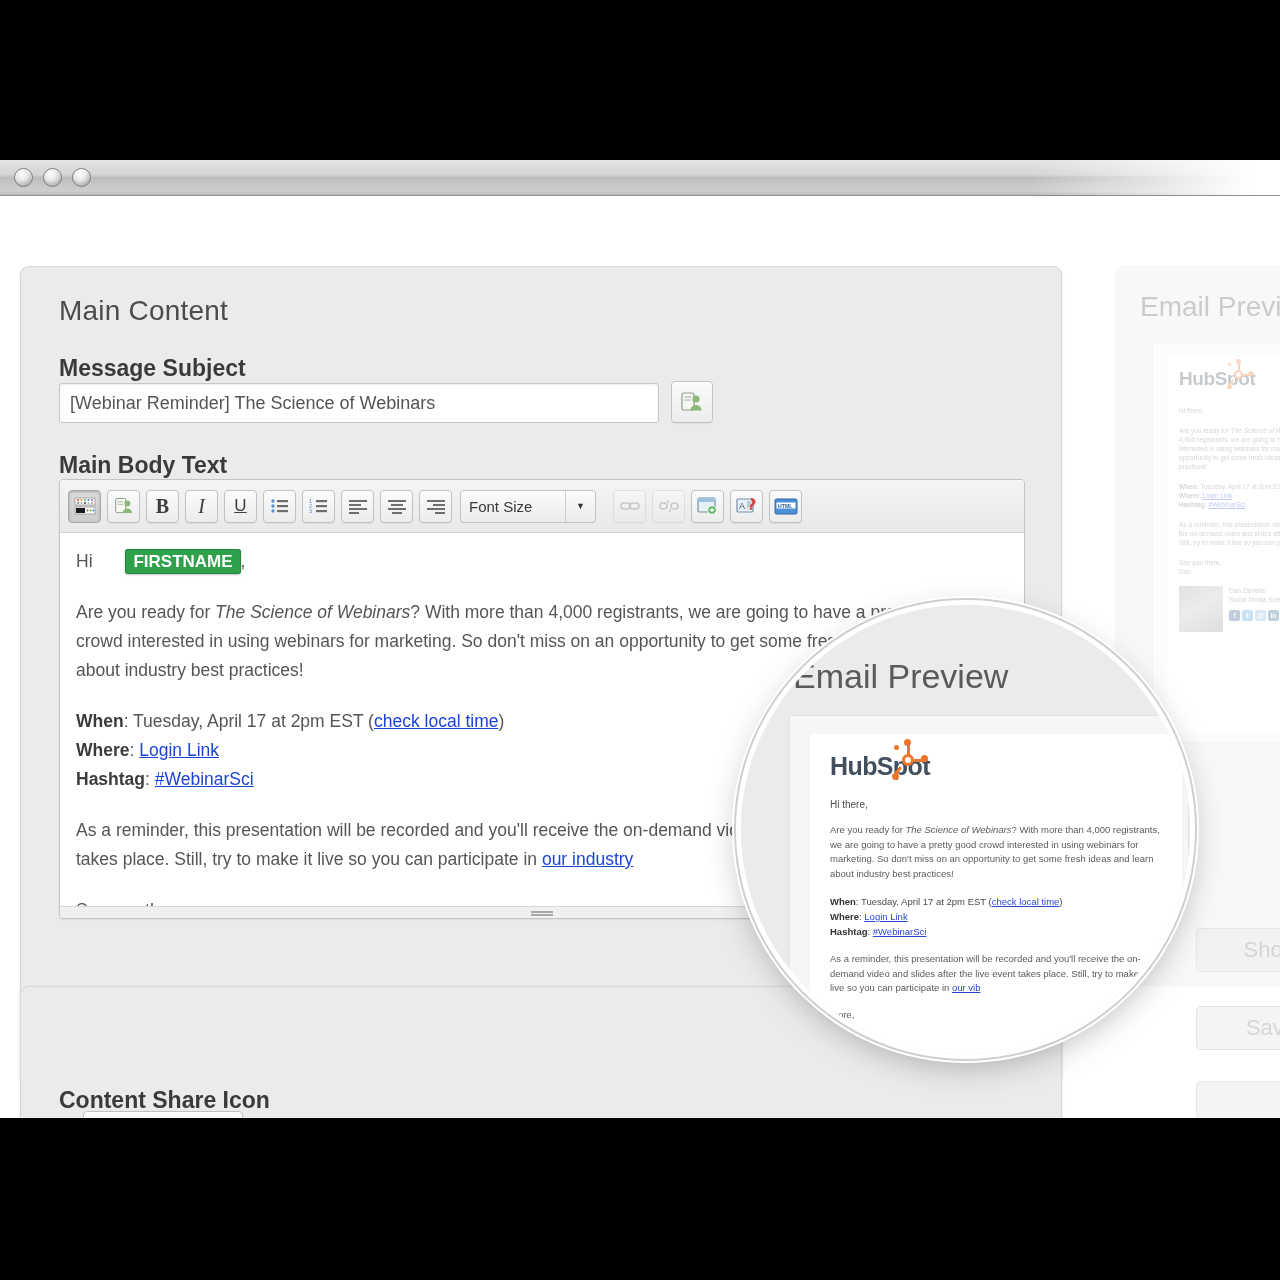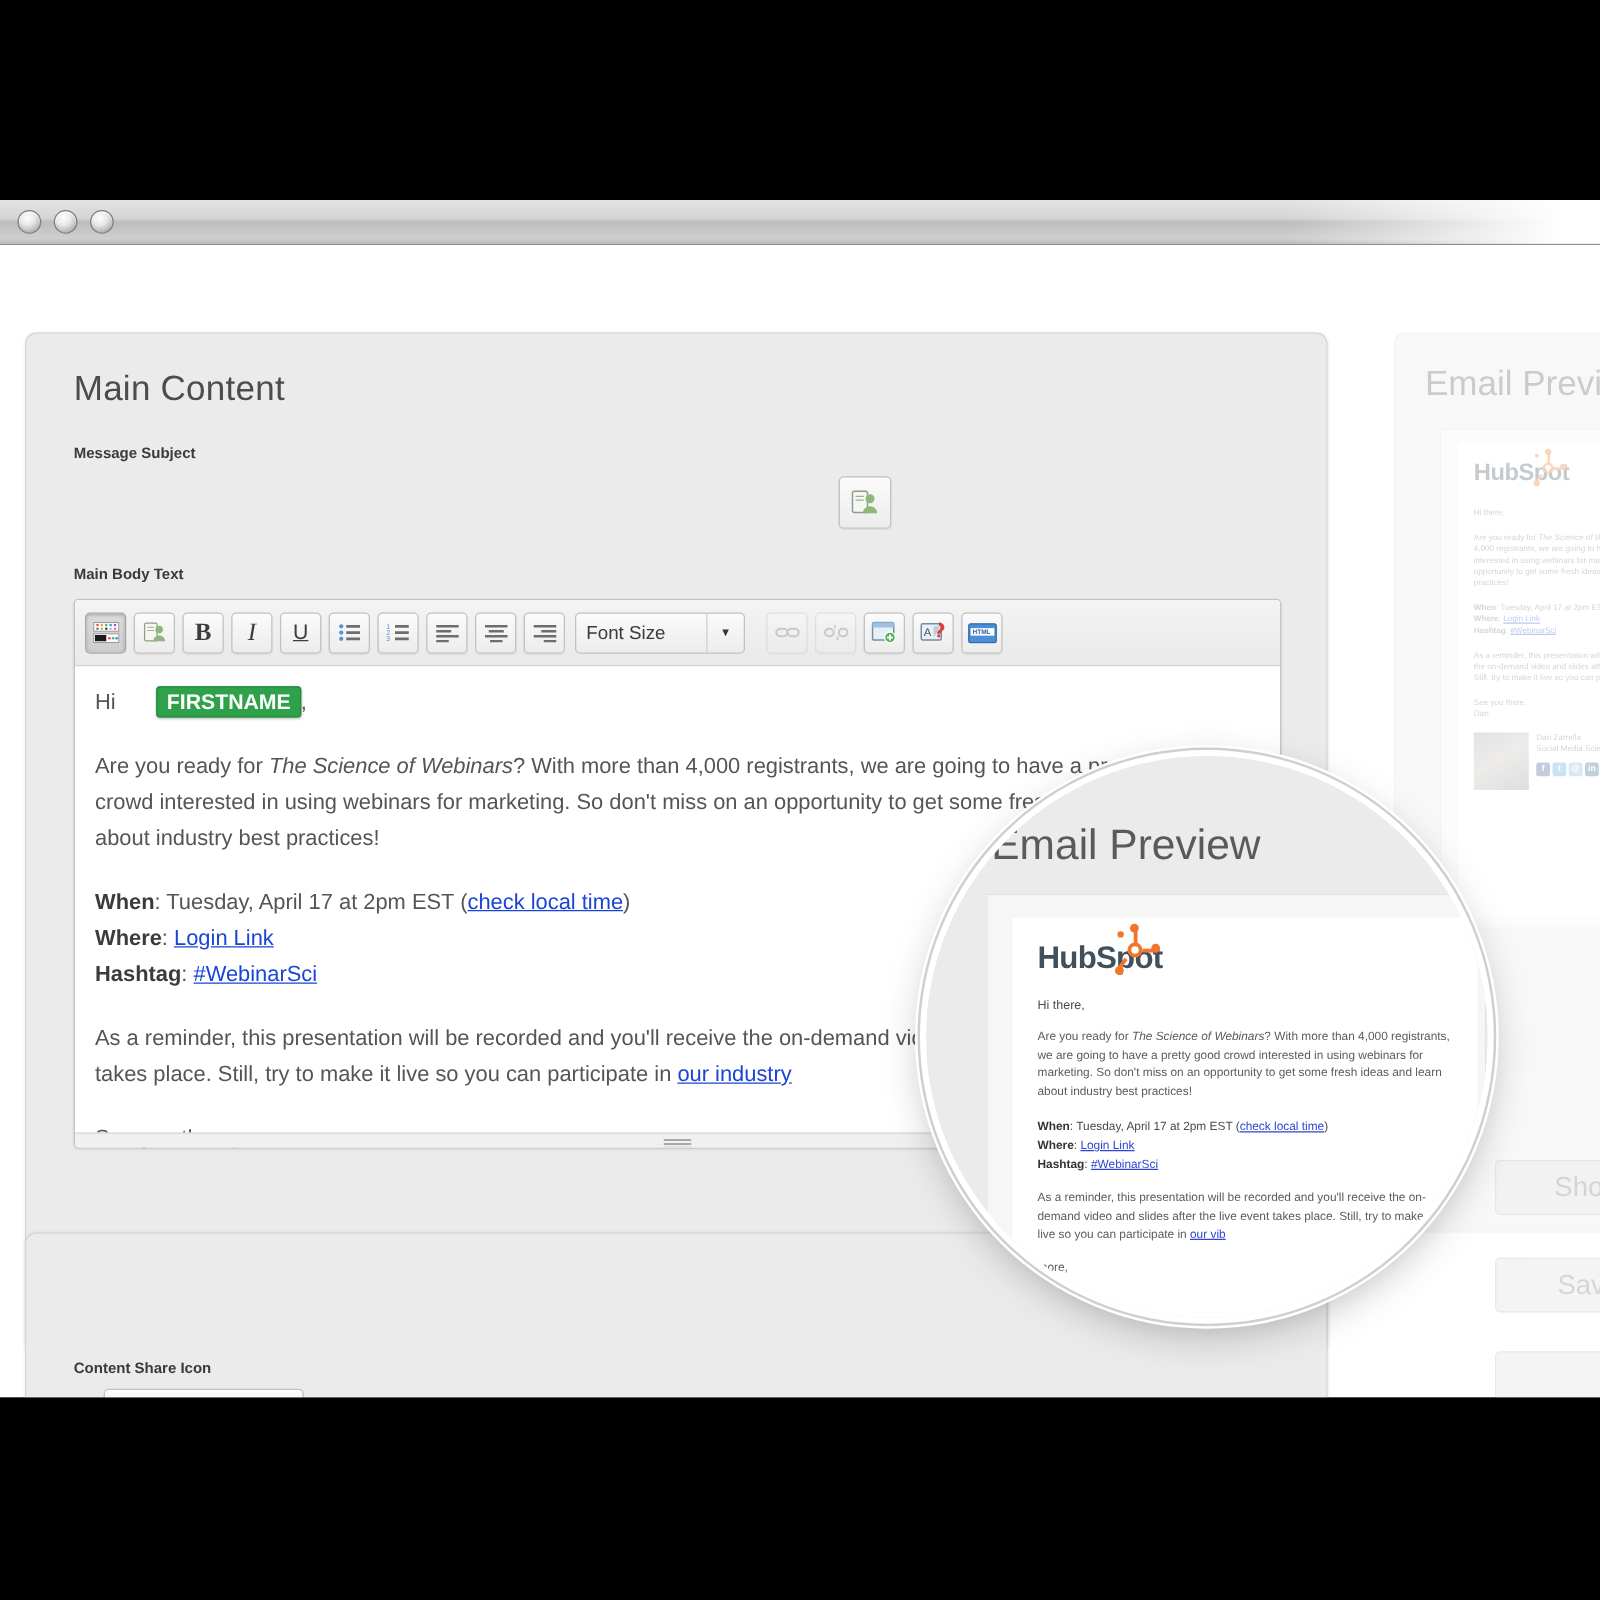--- a/index.html
+++ b/index.html
@@ -31,21 +31,21 @@
 
   .page { position:relative; width:1280px; height:922px; background:#fff; }
 
   
   .card { position:absolute; background:#ebebeb; border:1px solid #d7d7d7;
           border-radius:9px; box-shadow:0 1px 3px rgba(0,0,0,.10); }
   #main-card { left:20px; top:70px; width:1042px; height:816px;padding-left:40px; }
   #secondary-card { left:20px; top:790px; width:1042px; height:230px; }
 
   .card-title { font-size:28px; color:#4c4c4c; font-weight:400; letter-spacing:.2px; }
-  .field-label { font-size:12px; color:#3a3a3a; font-weight:bold; }
+  .field-label { font-size:23px; color:#3a3a3a; font-weight:bold; }
 
   #main-card .card-title { position:absolute; left:38px; top:28px; }
   #main-card .lbl-subject { position:absolute; left:38px; top:88px; }
   #secondary-card .card-title { position:absolute; left:38px; top:42px; }
   #secondary-card .lbl-linkedin { position:absolute; left:38px; top:100px; }
 
   .subject-input { position:absolute; left:38px; top:116px; width:600px; height:40px;
       background:#fff; border:1px solid #c6c6c6; border-radius:3px;
       box-shadow:inset 0 1px 2px rgba(0,0,0,.07);
       font-size:18px; color:#555; padding:0 10px; font-family:"Liberation Sans",sans-serif;
@@ -233,20 +233,21 @@
       </div>
 
       <div class="ghost-btn ghost-blur" id="btn-show">Show</div>
       <div class="ghost-btn ghost-blur" id="btn-save">Save</div>
       <div class="ghost-btn ghost-blur" id="btn-blank"></div>
 
       <div class="card" id="main-card">
         <div class="card-title">Main Content</div>
 
         <div class="field-label lbl-subject">Message Subject</div>
+        <input class="subject-input" id="subject-input" value="[Webinar Reminder] The Science of Webinars" style="">
         <div class="tool-btn" id="token-btn">
           <svg width="24" height="24" viewBox="0 0 24 24">
             <rect x="2" y="3" width="12" height="17" rx="1.5" fill="#f7f7f2" stroke="#8d9e8d" stroke-width="1.2"></rect>
             <line x1="4.5" y1="7" x2="11" y2="7" stroke="#9fae9f" stroke-width="1"></line>
             <line x1="4.5" y1="10" x2="11" y2="10" stroke="#9fae9f" stroke-width="1"></line>
             <circle cx="16" cy="9" r="3.6" fill="#8cb87a"></circle>
             <path d="M10.4 20.5c0-3.4 2.6-5.6 5.6-5.6s5.6 2.2 5.6 5.6z" fill="#8cb87a"></path>
           </svg>
         </div>
 

